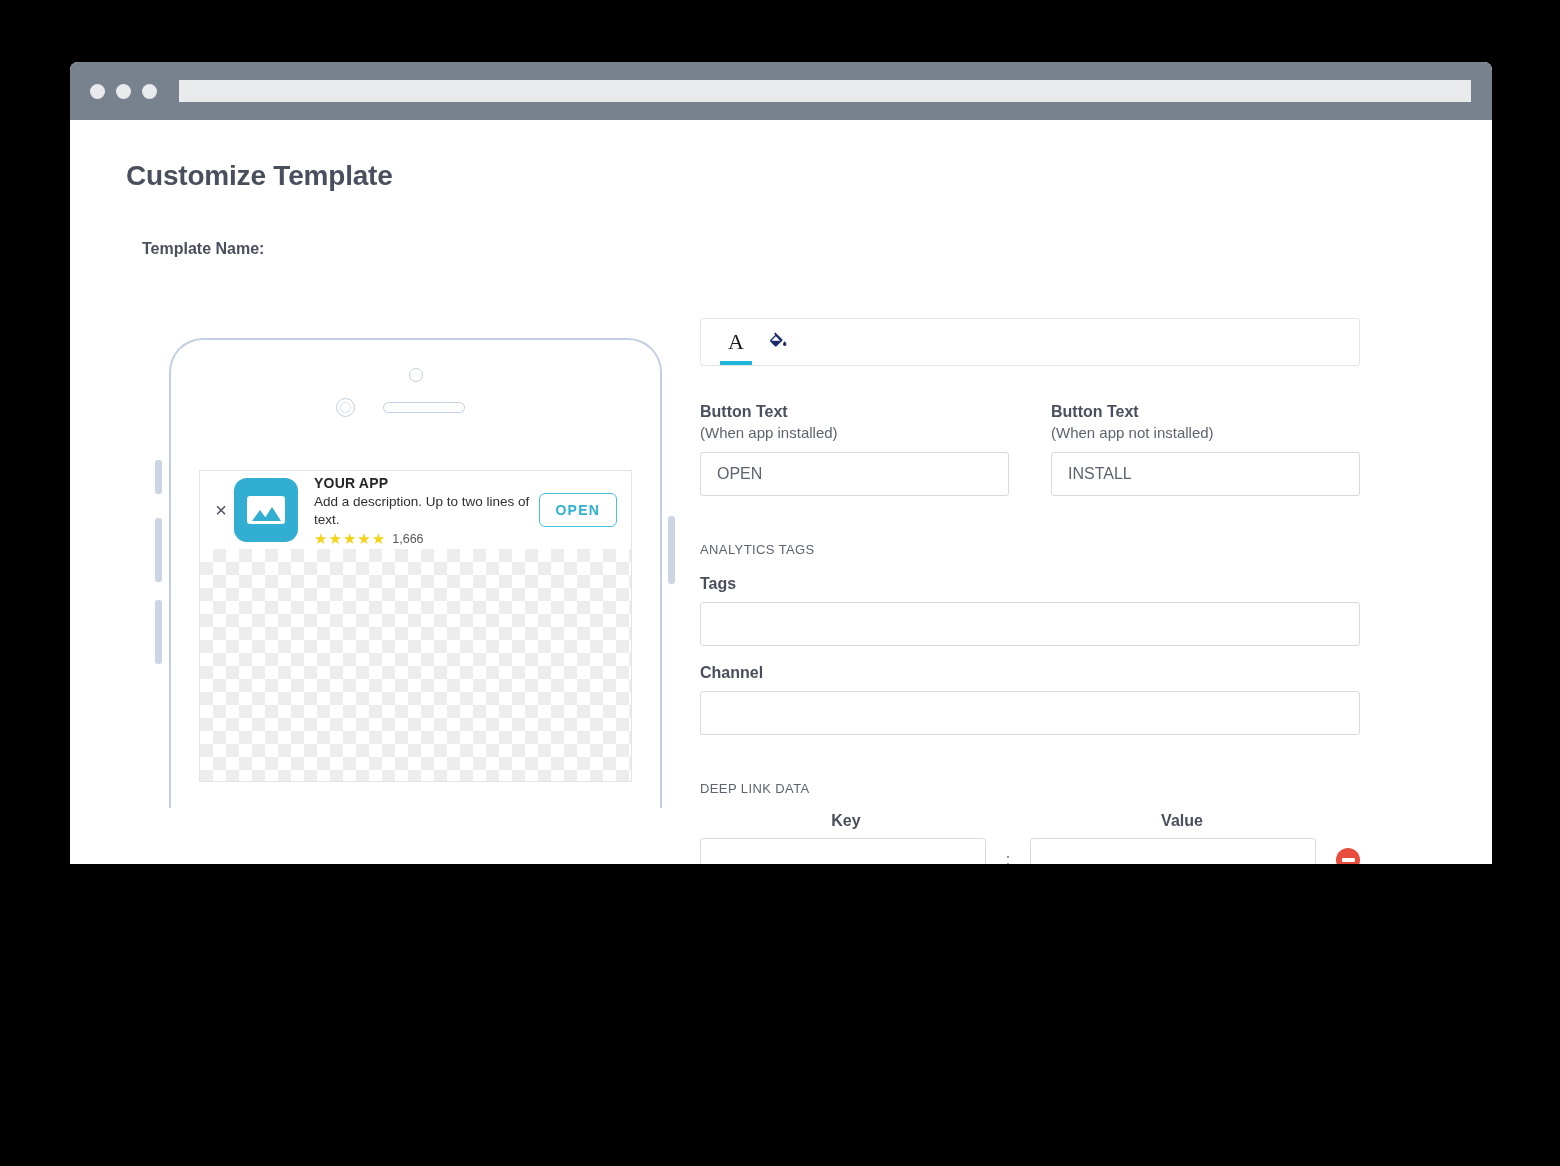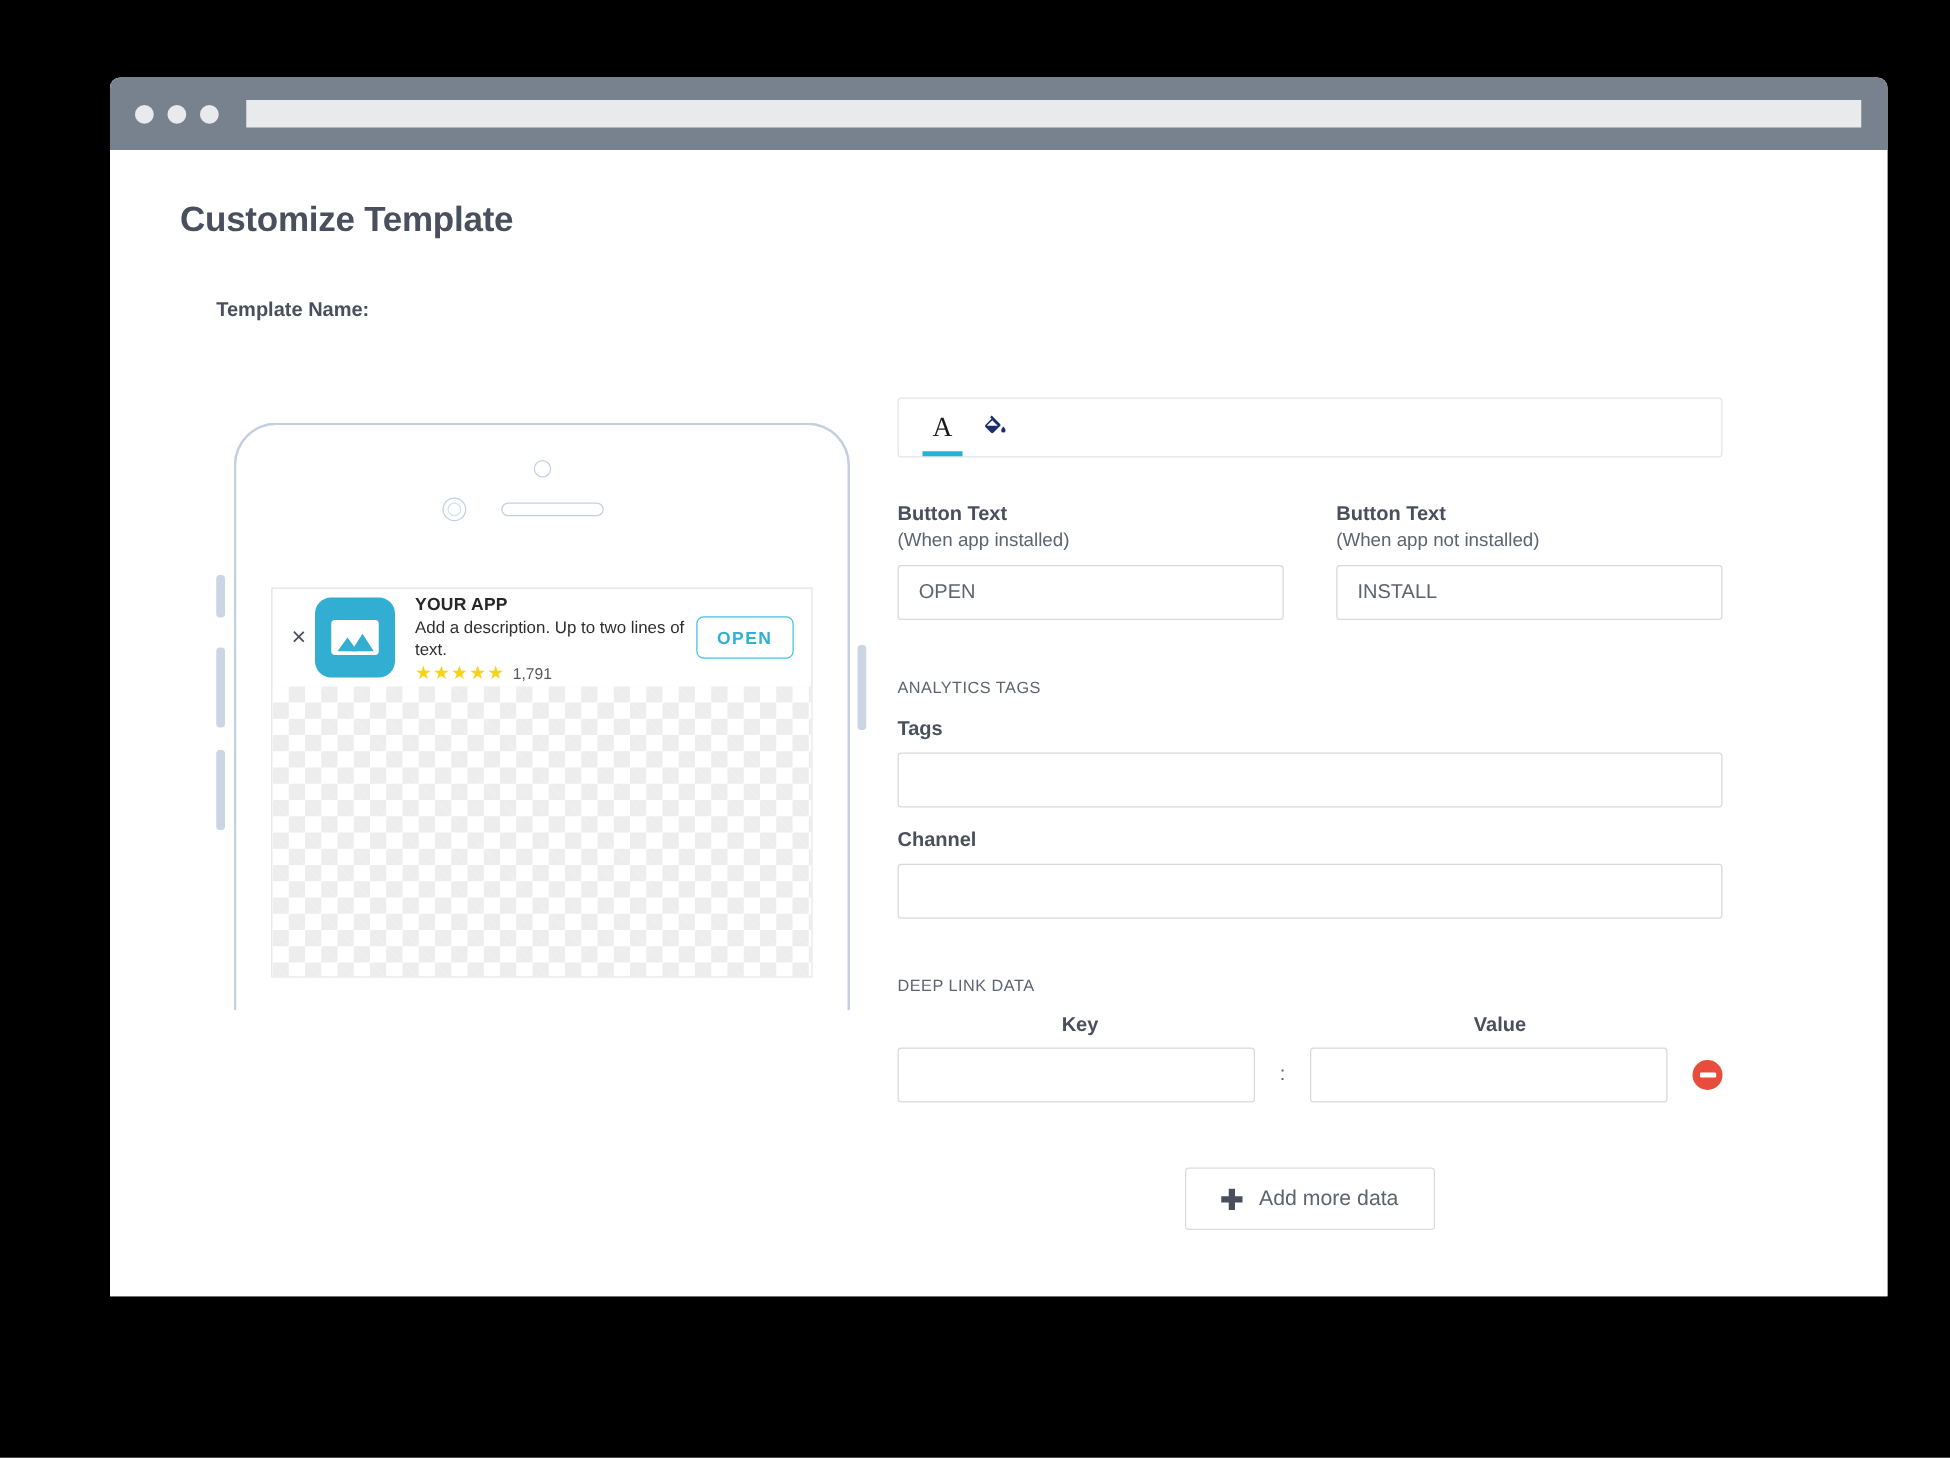--- a/index.html
+++ b/index.html
@@ -11,26 +11,25 @@
     font-family: "Liberation Sans", sans-serif;
     overflow: hidden;
   }
 
   
   .browser-window {
     position: absolute;
     left: 70px;
     top: 62px;
     width: 1422px;
-    height: 975px;
+    height: 802px;
     background: #ffffff;
     border-radius: 8px 8px 0 0;
     overflow: hidden;
     box-shadow: 0 3px 14px rgba(0,0,0,0.25);
-    margin-left: 18px;
   }
 
   .titlebar {
     height: 58px;
     background: #78828f;
     display: flex;
     align-items: center;
     padding: 0 20px;
     border-radius: 8px 8px 0 0;
   }
@@ -61,21 +60,21 @@
     top: 40px;
     font-size: 28px;
     font-weight: bold;
     color: #4a4f5e;
     letter-spacing: -0.2px;
   }
 
   
   .left-col {
     position: absolute;
-    left: 85px;
+    left: 72px;
     top: 120px;
     width: 520px;
   }
 
   .field-label {
     font-size: 16px;
     font-weight: bold;
     color: #4a4f5e;
     margin-bottom: 10px;
   }
@@ -429,21 +428,21 @@
 
             <div class="app-icon">
               <div class="photo"></div>
             </div>
 
             <div class="banner-texts">
               <div class="banner-app-name">YOUR APP</div>
               <div class="banner-desc">Add a description. Up to two lines of text.</div>
               <div class="banner-rating">
                 <span class="stars">★★★★★</span>
-                <span class="rating-count">1,791</span>
+                <span class="rating-count">1,666</span>
               </div>
             </div>
 
             <button class="banner-cta">OPEN</button>
           </div>
           <div class="banner-canvas"></div>
         </div>
       </div>
     </div>
 

